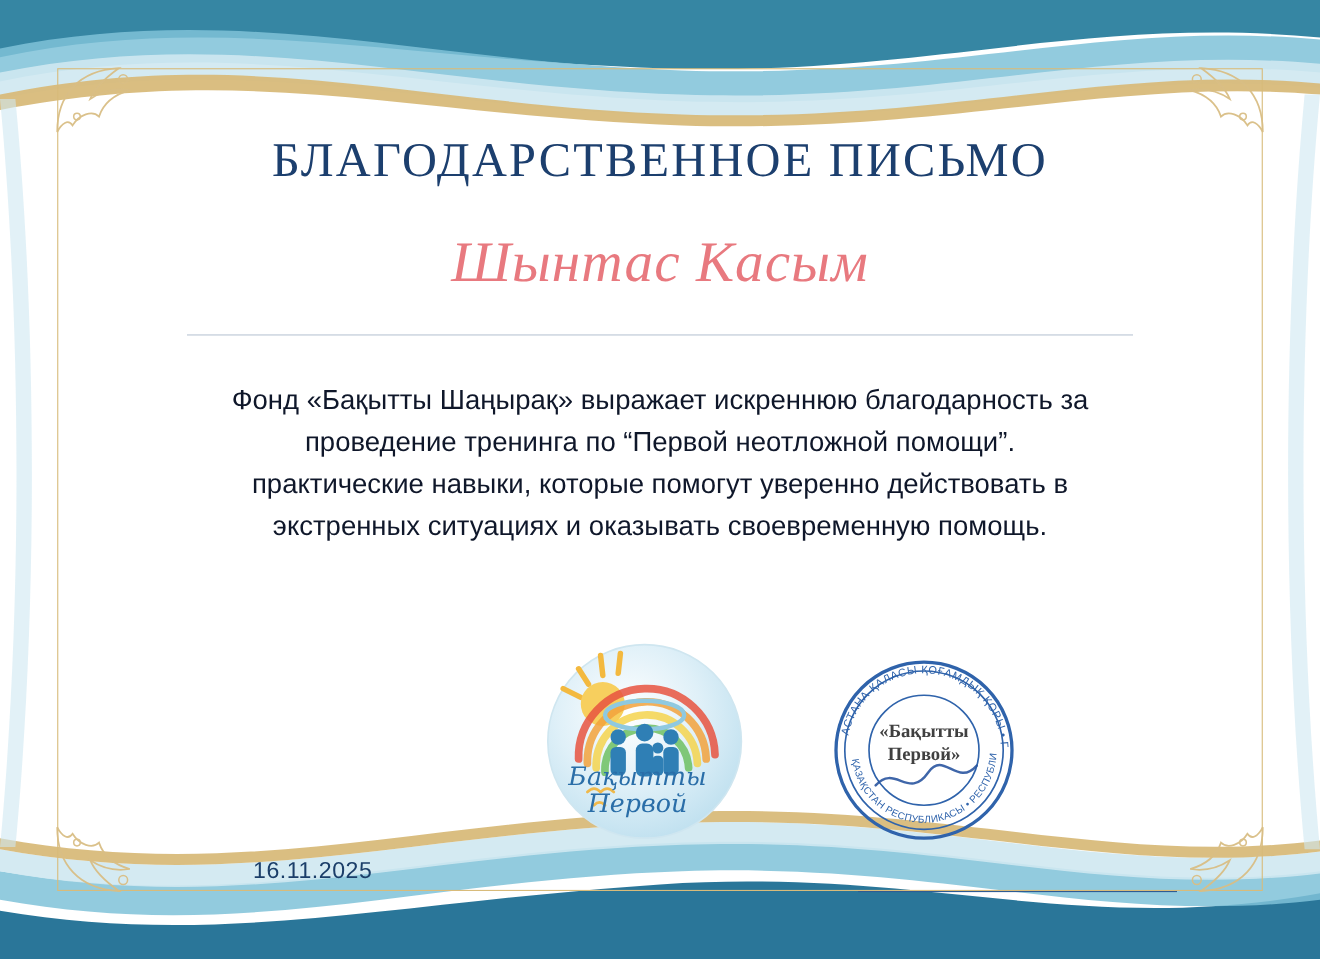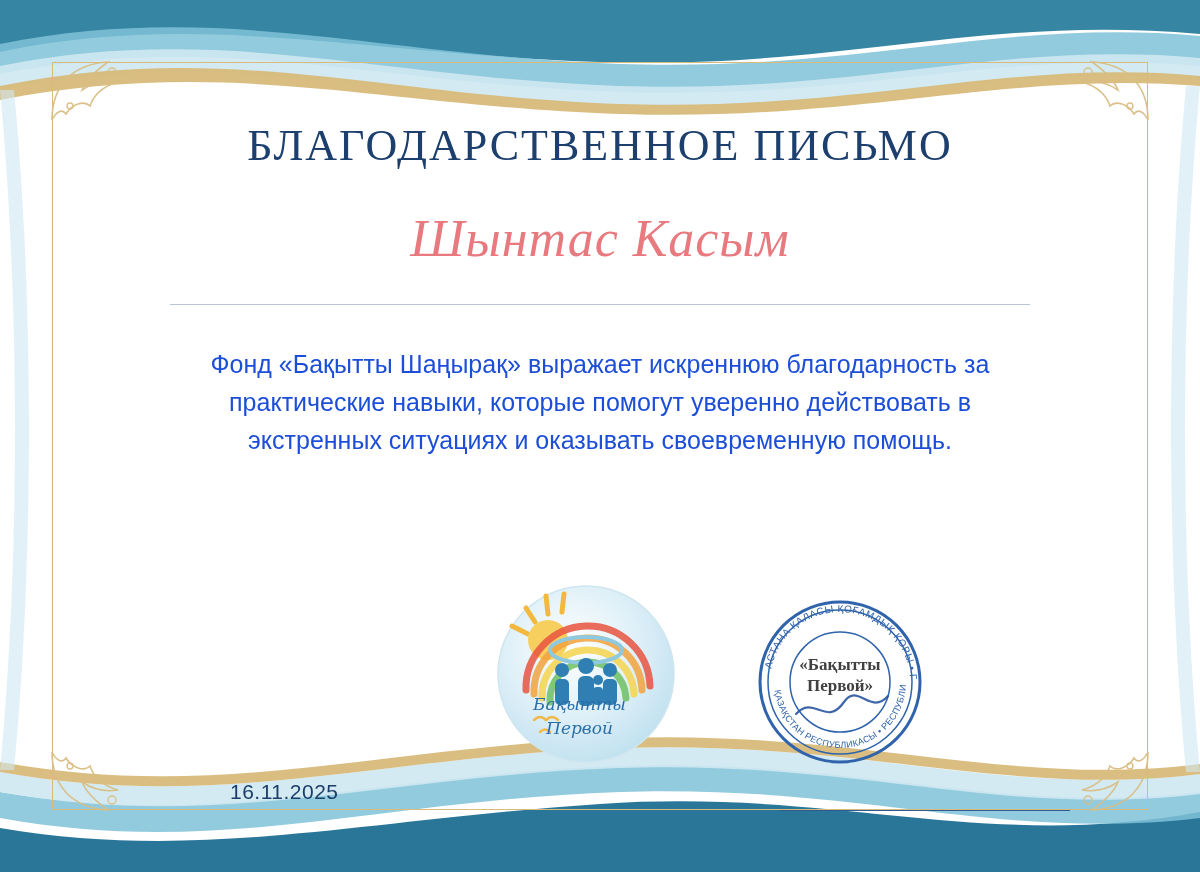--- a/index.html
+++ b/index.html
@@ -87,21 +87,21 @@
     width: 860px;
     height: 1px;
     background: #b9c6d4;
     margin: 36px auto 0 auto;
   }
 
   .body-text {
     margin-top: 40px;
     font-size: 25px;
     line-height: 1.52;
-    color: #1d4ed8;
+    color: #0f172a;
     padding: 0 6px;
   }
   .body-text p { margin: 0; }
 
   
   .bottom {
     position: absolute;
     left: 100px;
     top: 660px;
     width: 1000px;
@@ -157,21 +157,21 @@
     color: #404040;
   }
 
   .emblem-word {
     position: absolute;
     left: 0;
     right: 13px;
     text-align: center;
     font-family: "DejaVu Serif", serif;
     font-style: italic;
-    font-size: 17px;
+    font-size: 23px;
     color: #2a6ea8;
   }
   .emblem-word.w1 { top: 116px; }
   .emblem-word.w2 { top: 140px; }
 </style>
 </head>
 <body>
 
 <div class="certificate">
 
@@ -229,20 +229,21 @@
   <div class="content">
 
     <div class="doc-title">БЛАГОДАРСТВЕННОЕ ПИСЬМО</div>
 
     <div class="recipient">Шынтас Касым</div>
 
     <div class="divider"></div>
 
     <div class="body-text">
       <p>Фонд «Бақытты Шаңырақ» выражает искреннюю благодарность за</p>
+      <p>проведение тренинга по “Первой неотложной помощи”.</p>
       <p>практические навыки, которые помогут уверенно действовать в</p>
       <p>экстренных ситуациях и оказывать своевременную помощь.</p>
     </div>
   </div>
 
   <div class="bottom">
 
     <div class="date">16.11.2025</div>
 
     <div class="emblem">

